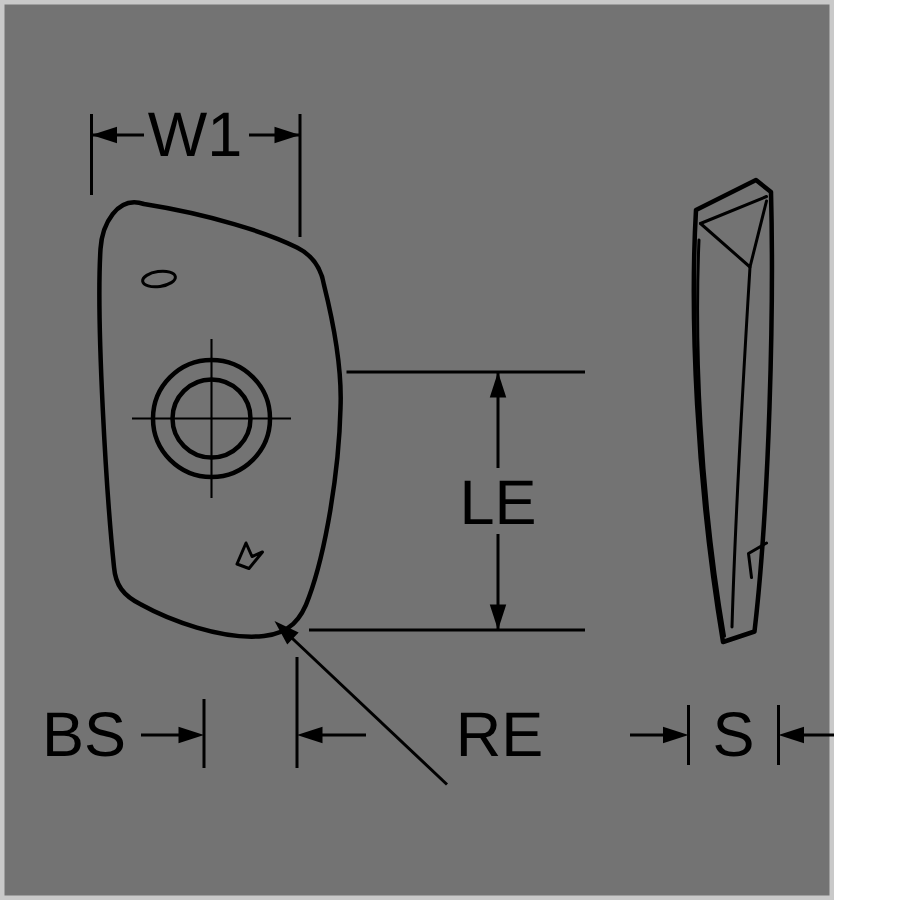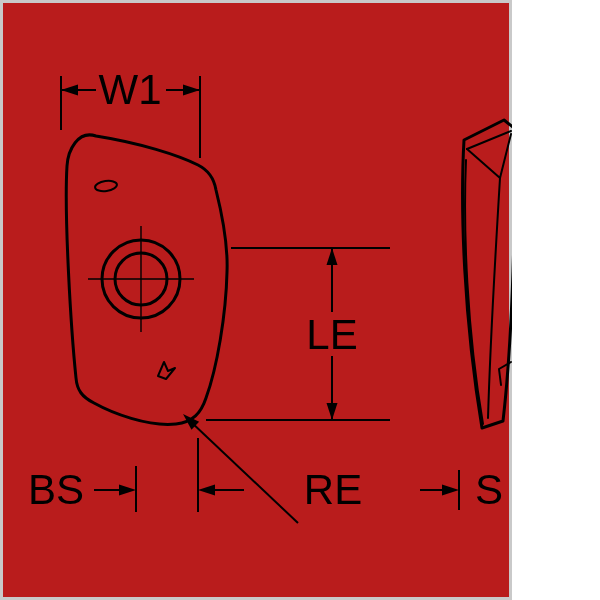--- a/index.html
+++ b/index.html
@@ -1,16 +1,16 @@
 <!DOCTYPE html>
 <html><head>
 <meta charset="utf-8">
 <style>
   html,body{margin:0;padding:0;background:#ffffff;}
-  .frame{position:relative;width:512px;height:600px;background:#b91c1c;box-shadow:inset 0 0 0 3px #c9c9c9;overflow:hidden;}
+  .frame{position:relative;width:556px;height:600px;background:#737373;box-shadow:inset 0 0 0 3px #c9c9c9;overflow:hidden;}
   svg{display:block;}
   .outline{fill:none;stroke:#000;stroke-width:3;stroke-linejoin:round;stroke-linecap:round;}
   .detail{fill:none;stroke:#000;stroke-width:2;stroke-linejoin:round;stroke-linecap:round;}
   .dimline{stroke:#000;stroke-width:2;stroke-linecap:butt;fill:none;}
   .hairline{stroke:#000;stroke-width:1.4;fill:none;}
   .arrowhead{fill:#000;stroke:none;}
   .dimtext{font-family:"Liberation Sans","DejaVu Sans",sans-serif;font-size:42px;fill:#000;}
 </style>
 </head>
 <body>

